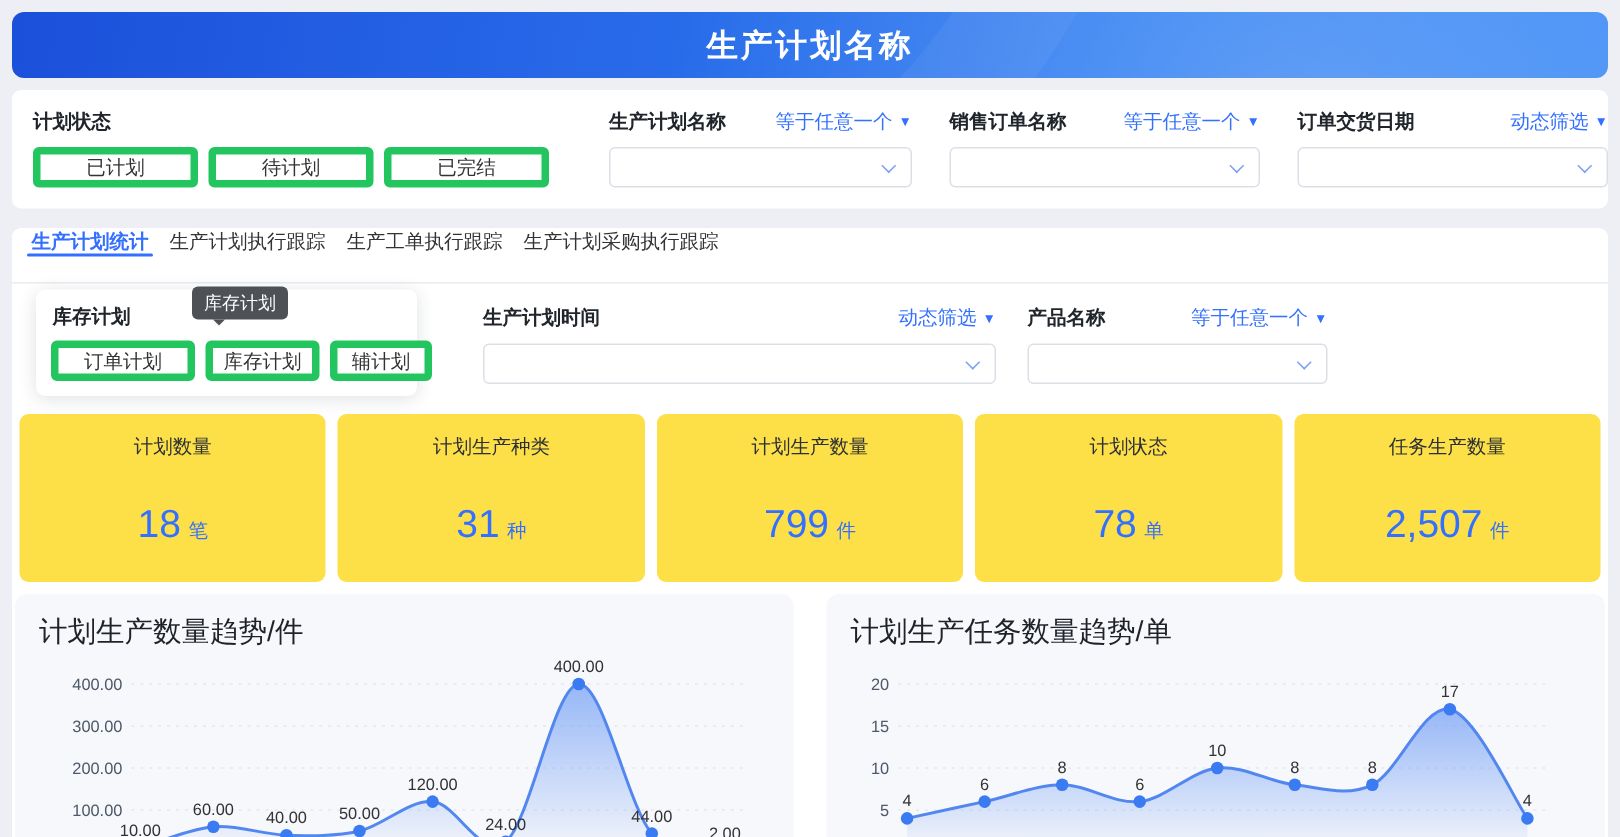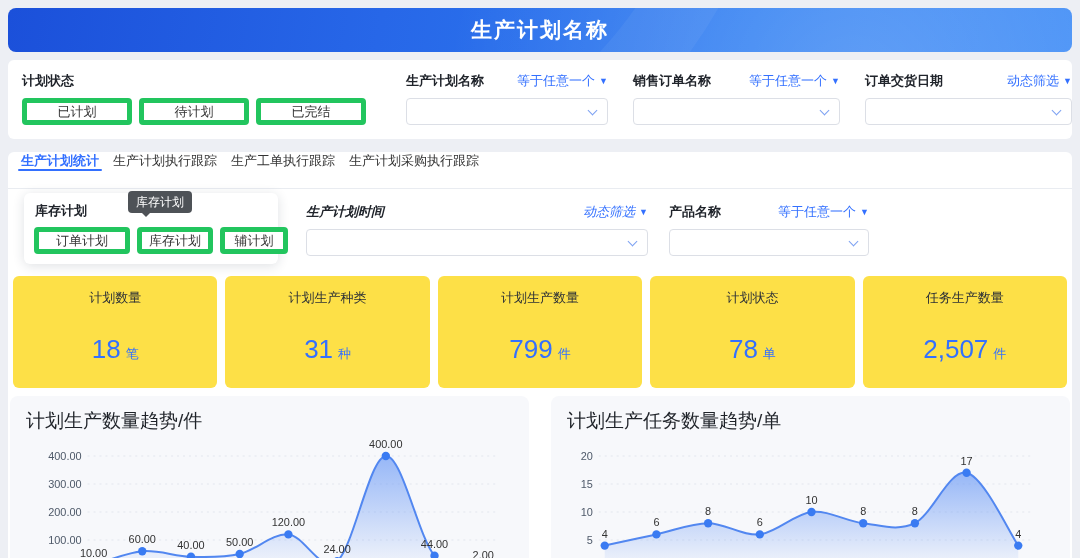--- a/index.html
+++ b/index.html
@@ -49,21 +49,21 @@
 
   .subfilters { display:flex; padding:2px 16px 10px; align-items:flex-start; }
   .tagcard { position:relative; width:254px; background:#fff; border-radius:6px; margin-top:2px;
     box-shadow:0 2px 12px rgba(31,45,61,.14); padding:7px 10px 10px; }
   .tagcard .flabel { display:block; margin:2px 0 7px 1px; }
   .tagcard .btnrow { gap:7px; }
   .tagcard .btn:nth-child(1){ width:96px; } .tagcard .btn:nth-child(2){ width:76px; } .tagcard .btn:nth-child(3){ width:68px; }
   .tooltip { position:absolute; top:-2px; left:104px; height:22px; line-height:22px; padding:0 8px;
     background:#4e5257; color:#fff; font-size:12px; border-radius:4px; z-index:5; white-space:nowrap; }
   .tooltip::after { content:""; position:absolute; top:100%; left:14px; border:4px solid transparent; border-top-color:#4e5257; }
-  .g-time { width:342px; margin-left:28px; margin-top:10px;font-style:italic; }
+  .g-time { width:342px; margin-left:44px; margin-top:10px; }
   .g-product { width:200px; margin-left:21px; margin-top:10px; }
 
   
   .stats { display:grid; grid-template-columns:repeat(5,1fr); gap:8px; padding:2px 5px 0; }
   .stat { background:#fde047; border-radius:6px; height:112px; text-align:center; padding-top:13px; }
   .stat-label { font-size:13px; color:#2b2f36; font-weight:500; }
   .stat-value { margin-top:27px; color:#3370ff; }
   .stat-value .num { font-size:26px; }
   .stat-value .unit { font-size:13px; margin-left:5px; }
 

